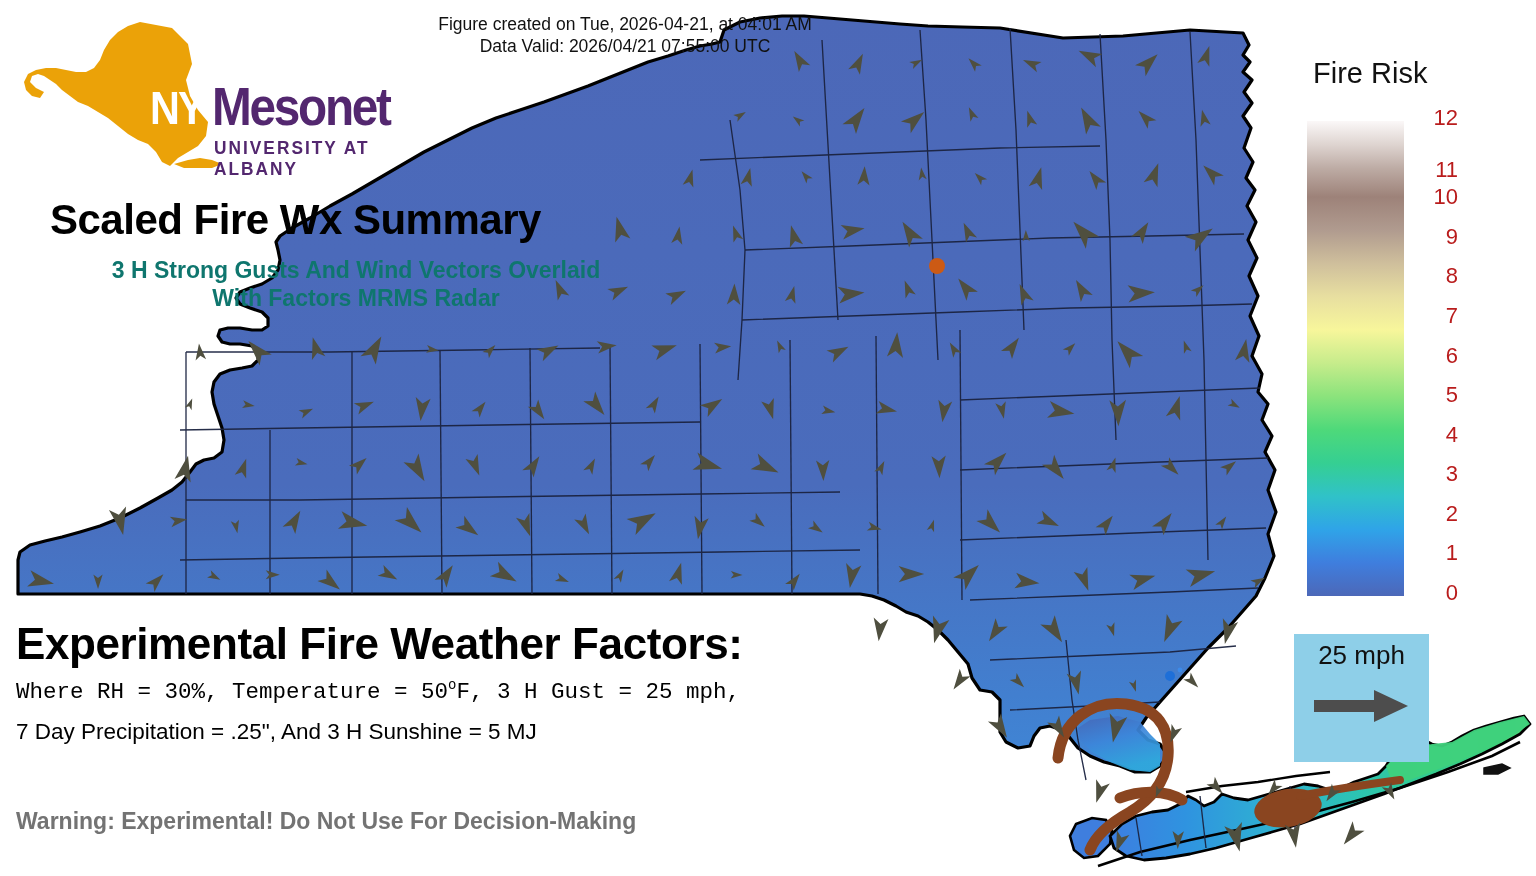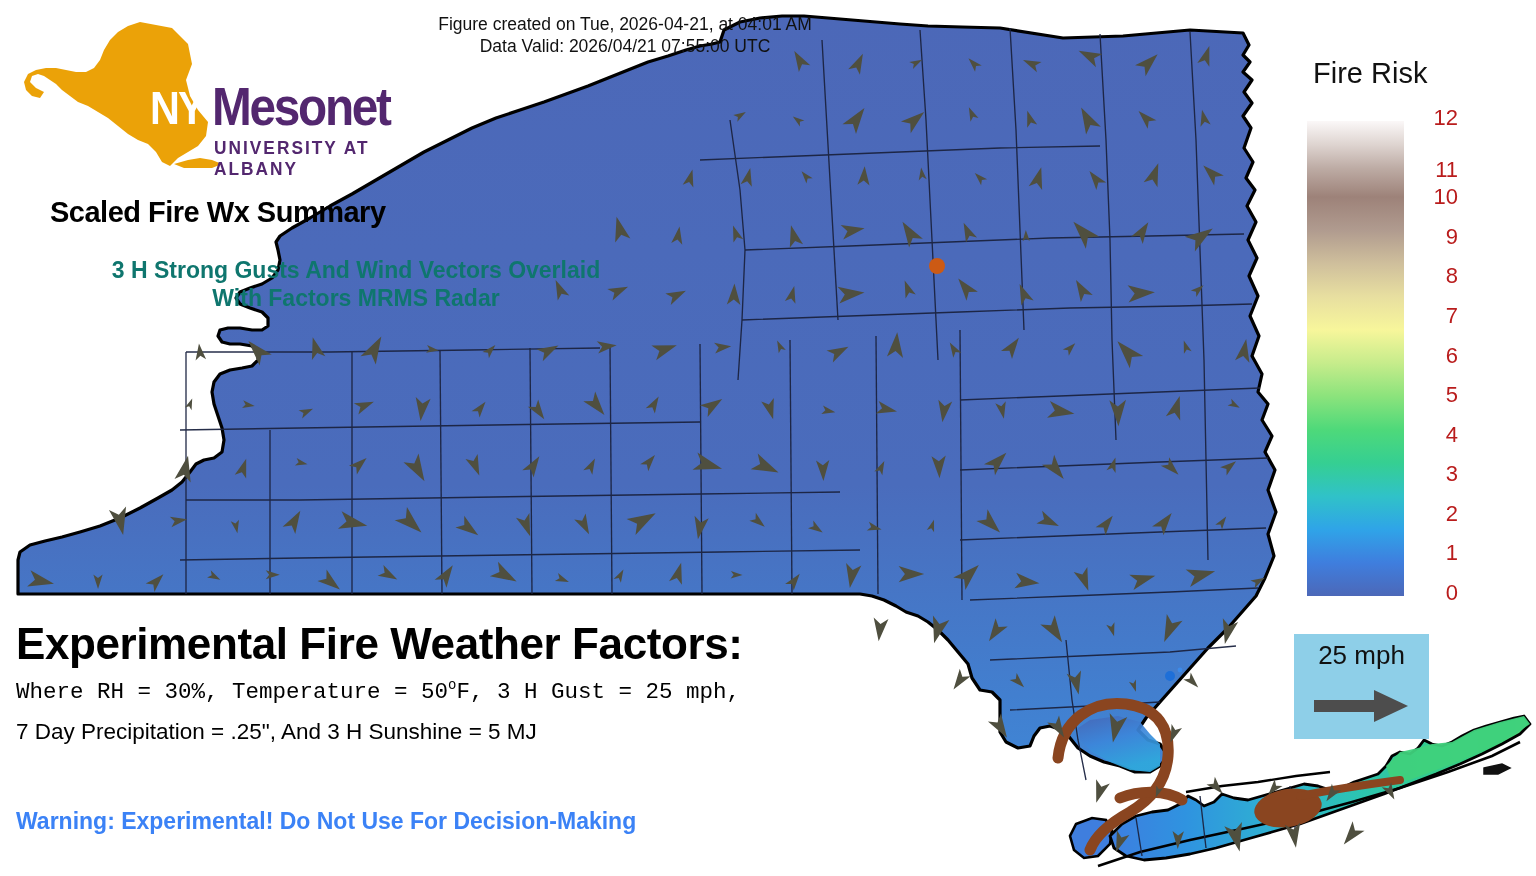--- a/index.html
+++ b/index.html
@@ -18,46 +18,46 @@
              color:#53276f;letter-spacing:-2.5px;font-family:"Liberation Sans",sans-serif;
              transform:scaleX(.9);transform-origin:left center;}
   .logo-univ{position:absolute;left:192px;top:120px;font-size:18px;font-weight:bold;
              color:#53276f;letter-spacing:2.1px;transform:scaleX(.96);
              transform-origin:left center;}
 
   #created-block{position:absolute;left:360px;top:13px;width:530px;text-align:center;
                  font-size:17.5px;color:#111;line-height:1.28;}
 
   
-  #main-title{position:absolute;left:50px;top:196px;font-size:29px;font-weight:bold;
+  #main-title{position:absolute;left:50px;top:196px;font-size:42px;font-weight:bold;
               color:#000;letter-spacing:-.5px;white-space:nowrap;}
   #sub-title{position:absolute;left:44px;top:256px;width:624px;text-align:center;
              font-size:23px;font-weight:bold;color:#0f766e;line-height:1.22;}
 
   #factors-head{position:absolute;left:16px;top:619px;font-size:44px;font-weight:bold;
                 color:#000;letter-spacing:-.4px;white-space:nowrap;}
   .factor-line{position:absolute;left:16px;font-size:22.5px;color:#000;white-space:nowrap;}
   #fl1{top:677px;font-family:Liberation Mono, monospace;} #fl2{top:719px;} #fl3{top:761px;}
-  .warn-line{position:absolute;left:16px;font-size:23px;font-weight:bold;color:#3b82f6;
+  .warn-line{position:absolute;left:16px;font-size:23px;font-weight:bold;color:#737373;
              white-space:nowrap;}
   #wl1{top:808px;} #wl2{top:845px;}
   sup.deg{font-size:.62em;vertical-align:super;}
 
   
   #cb-title{position:absolute;left:1313px;top:33px;font-size:29px;color:#111;margin-top:24px;}
   #colorbar{position:absolute;left:1307px;top:121px;width:97px;height:475px;
     background:linear-gradient(to top,
       #4c68b8 0%,   #3f7ede 7.0%,  #2fa4e8 14%,  #30c2c8 21%,
       #35cf92 28%,  #4ed97a 35%,   #8be37c 42%,  #c6ec8b 49%,
       #f7f69b 56%,  #e8dfa0 63%,   #cfbf9c 70%,  #b09b8f 77%,
       #9d8279 84%,  #bdaba4 90%,   #ded4d0 95%,  #fbf8f8 100%);}
   .cb-label{position:absolute;width:46px;text-align:right;font-size:22px;color:#b91c1c;}
 
   
-  #wind-key{position:absolute;left:1294px;top:634px;width:135px;height:105px;
+  #wind-key{position:absolute;left:1294px;top:634px;width:135px;height:128px;
             background:#8ecfe8;}
   #wind-key-text{position:absolute;left:0;top:6px;width:135px;text-align:center;
                  font-size:26px;color:#111;}
   #wind-key-arrow{position:absolute;left:20px;top:52px;}
 
   
   #map{position:absolute;left:0;top:0;width:1536px;height:876px;}
 </style>
 </head>
 <body>

